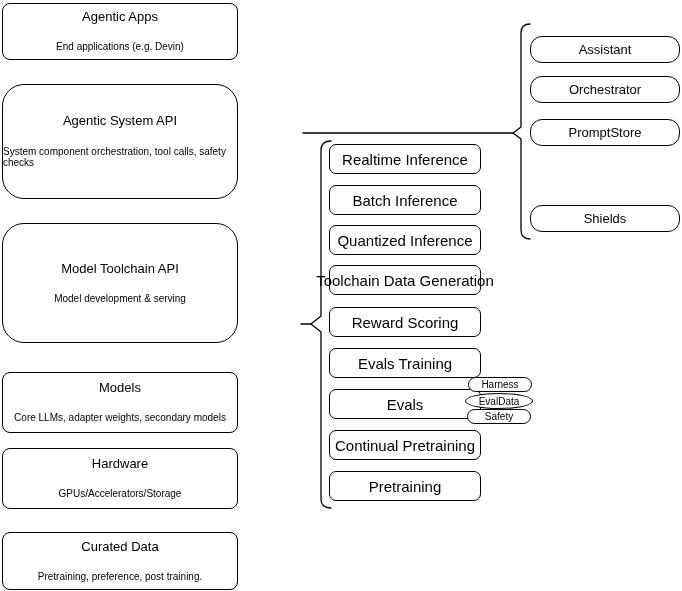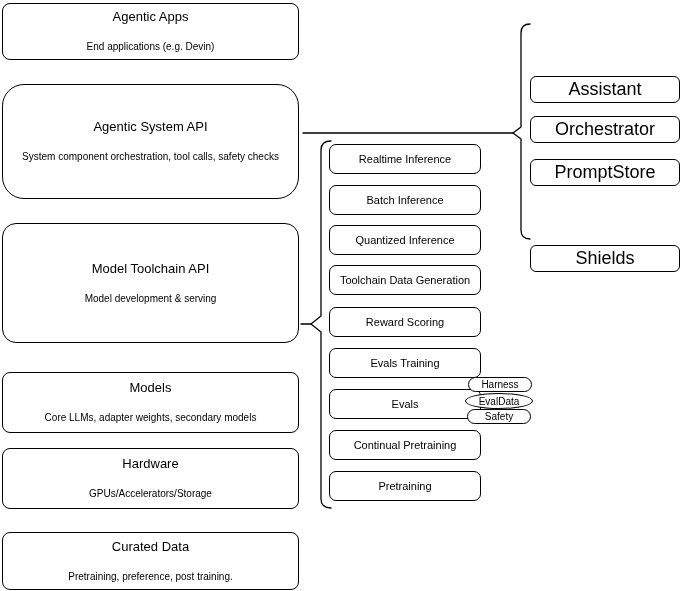--- a/index.html
+++ b/index.html
@@ -18,41 +18,41 @@
     overflow:hidden;
   }
   .connectors{
     position:absolute;left:0;top:0;width:682px;height:591px;
     pointer-events:none;
   }
   .connectors path{
     fill:none;stroke:var(--stroke);stroke-width:1.3;stroke-linejoin:round;stroke-linecap:round;
   }
   .lbox{
-    position:absolute;left:2px;width:297px;
+    position:absolute;left:2px;width:236px;
     background:var(--fill);
     border:1.3px solid var(--stroke);
     display:flex;flex-direction:column;align-items:center;justify-content:center;
-    gap:17px;text-align:right;z-index:1;
+    gap:17px;text-align:left;z-index:1;
   }
   .lbox .title{font-size:13px;line-height:1.1;}
   .lbox .subtitle{font-size:10px;line-height:1.15;}
   .mbox{
     position:absolute;left:329px;width:152px;height:30px;
     background:var(--fill);
     border:1.3px solid var(--stroke);border-radius:7px;
     display:flex;align-items:center;justify-content:center;
-    font-size:11px;white-space:nowrap;z-index:1;
+    font-size:15px;white-space:nowrap;z-index:1;
   }
   .rbox{
     position:absolute;left:530px;width:150px;height:27px;
     background:var(--fill);
-    border:1.3px solid var(--stroke);border-radius:6px;
+    border:1.3px solid var(--stroke);border-radius:12px;
     display:flex;align-items:center;justify-content:center;
-    font-size:18px;white-space:nowrap;z-index:1;margin-top:40px;
+    font-size:13px;white-space:nowrap;z-index:1;
   }
   .oval{
     position:absolute;
     background:var(--fill);
     border:1.3px solid var(--stroke);
     display:flex;align-items:center;justify-content:center;
     font-size:10px;white-space:nowrap;z-index:2;
   }
   .pill{border-radius:999px;}
   .ellipse{border-radius:50%;}
@@ -70,21 +70,21 @@
   </svg>
 
   <div class="lbox" style="top:3px;height:57px;border-radius:8px">
     <div class="title">Agentic Apps</div>
     <div class="subtitle">End applications (e.g. Devin)</div>
   </div>
   <div class="lbox" style="top:84px;height:115px;border-radius:22px">
     <div class="title">Agentic System API</div>
     <div class="subtitle">System component orchestration, tool calls, safety checks</div>
   </div>
-  <div class="lbox" style="top:223px;height:120px;border-radius:14px">
+  <div class="lbox" style="top:223px;height:120px;border-radius:22px">
     <div class="title">Model Toolchain API</div>
     <div class="subtitle">Model development &amp; serving</div>
   </div>
   <div class="lbox" style="top:448px;height:61px;border-radius:8px">
     <div class="title">Hardware</div>
     <div class="subtitle">GPUs/Accelerators/Storage</div>
   </div>
   <div class="lbox" style="top:372px;height:61px;border-radius:8px">
     <div class="title">Models</div>
     <div class="subtitle">Core LLMs, adapter weights, secondary models</div>

